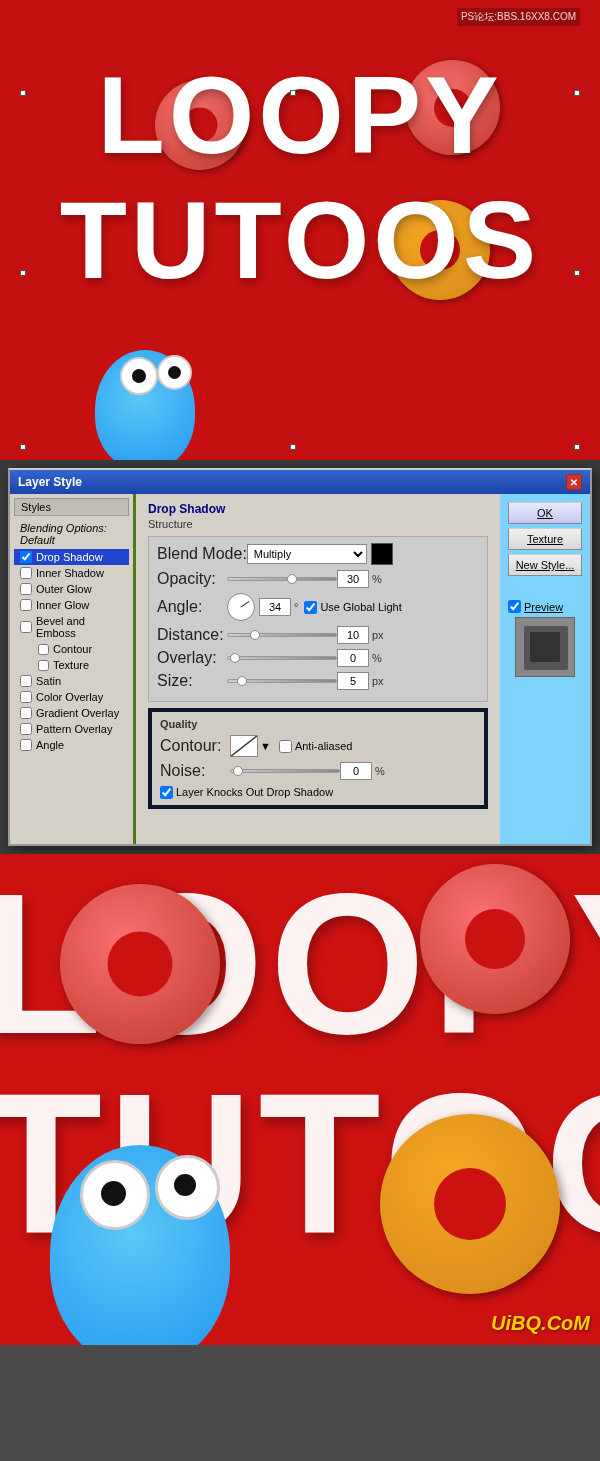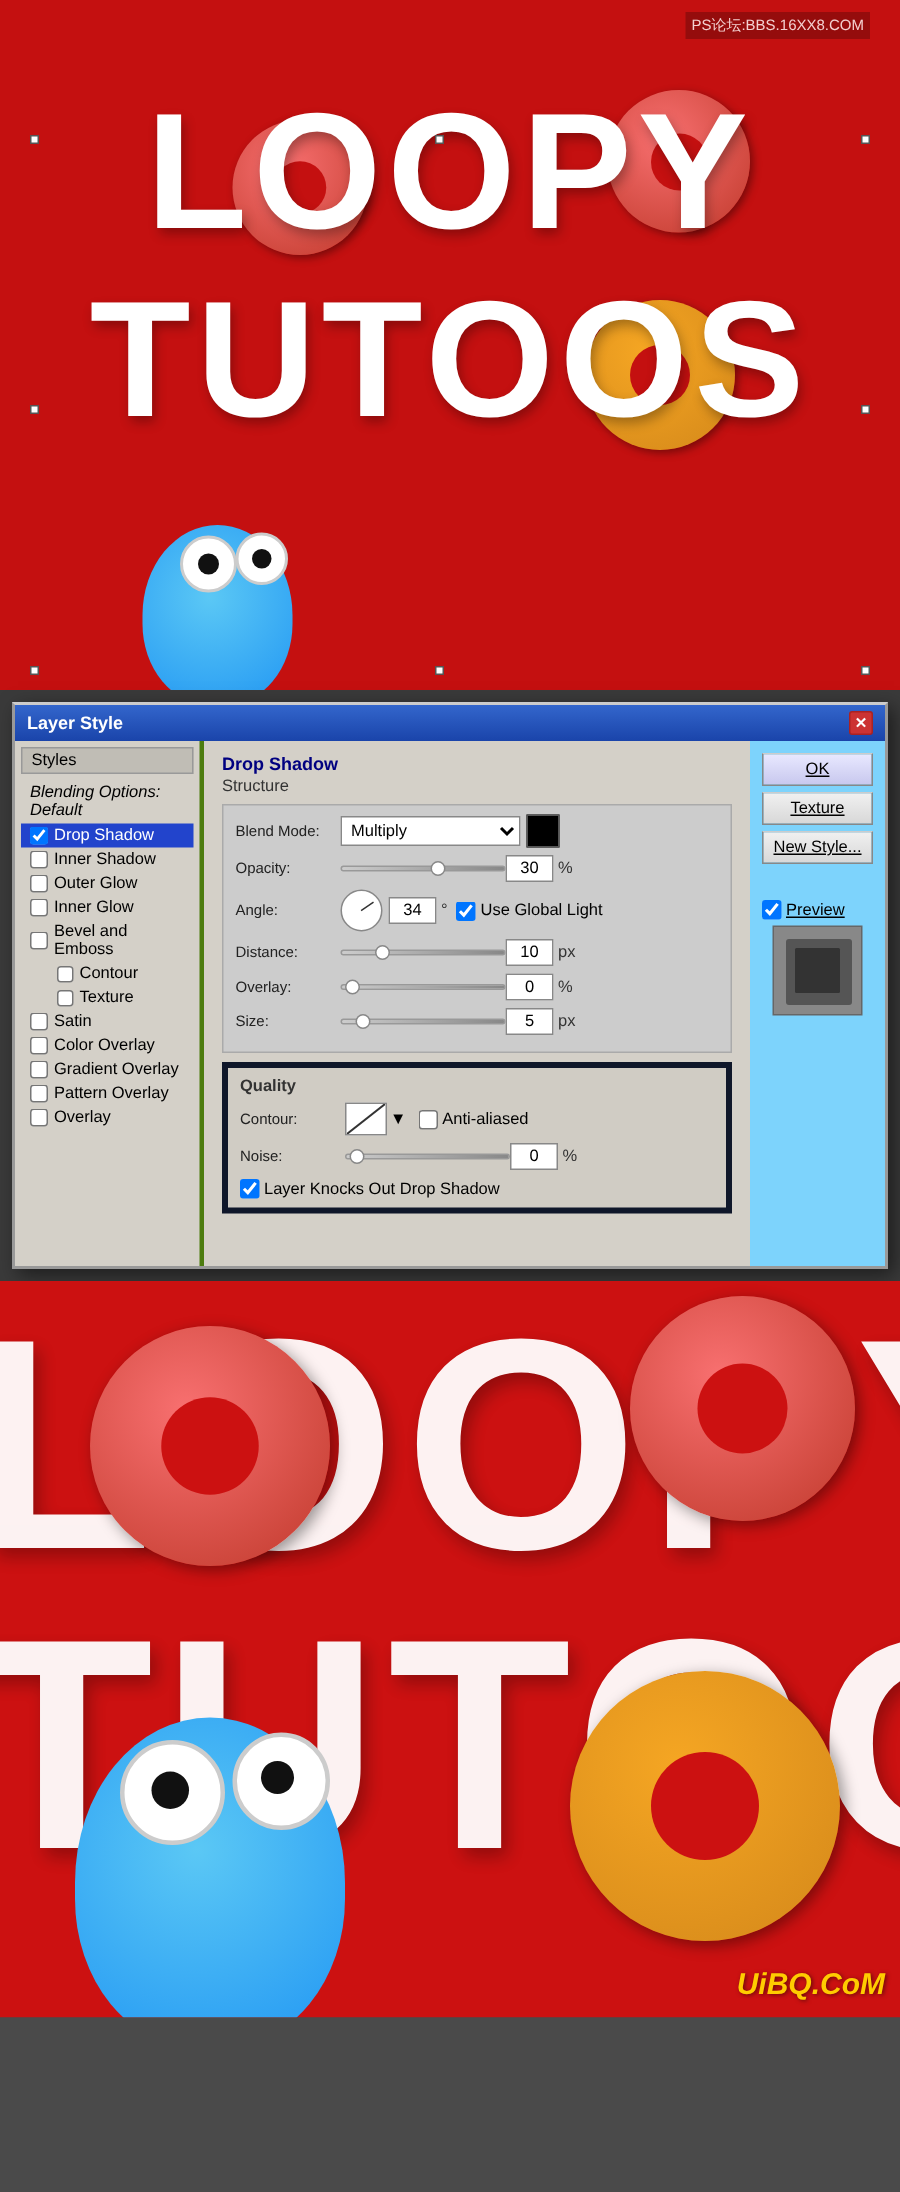--- a/index.html
+++ b/index.html
@@ -303,21 +303,21 @@
       margin-bottom: 6px;
     }
 
     .field-row {
       display: flex;
       align-items: center;
       margin-bottom: 5px;
     }
 
     .field-label {
-      font-size: 10px;
+      font-size: 16px;
       color: #222;
       min-width: 70px;
     }
 
     .dropdown-select {
       height: 20px;
       font-size: 11px;
       border: 1px solid #888;
       background: white;
       padding: 0 2px;
@@ -392,21 +392,20 @@
       position: absolute;
       top: 50%; left: 50%;
       width: 10px; height: 1px;
       background: #333;
       transform-origin: left center;
       transform: rotate(-34deg) translateY(-50%);
     }
 
     .checkbox-label {
       display: flex;
-      align-items: center;
       font-size: 11px;
       cursor: pointer;
     }
 
     .checkbox-label input {
       margin-right: 3px;
     }
 
     .quality-section {
       border: 4px solid #0f172a;
@@ -766,21 +765,21 @@
           <span>Gradient Overlay</span>
         </div>
 
         <div class="style-item">
           <input type="checkbox" style="">
           <span>Pattern Overlay</span>
         </div>
 
         <div class="style-item">
           <input type="checkbox" style="">
-          <span>Overlay</span>
+          <span>Angle</span>
         </div>
       </div>
 
       <div class="main-content">
         <div class="section-title">Drop Shadow</div>
         <div class="section-subtitle">Structure</div>
 
         <div class="structure-box">
 
           <div class="field-row">

